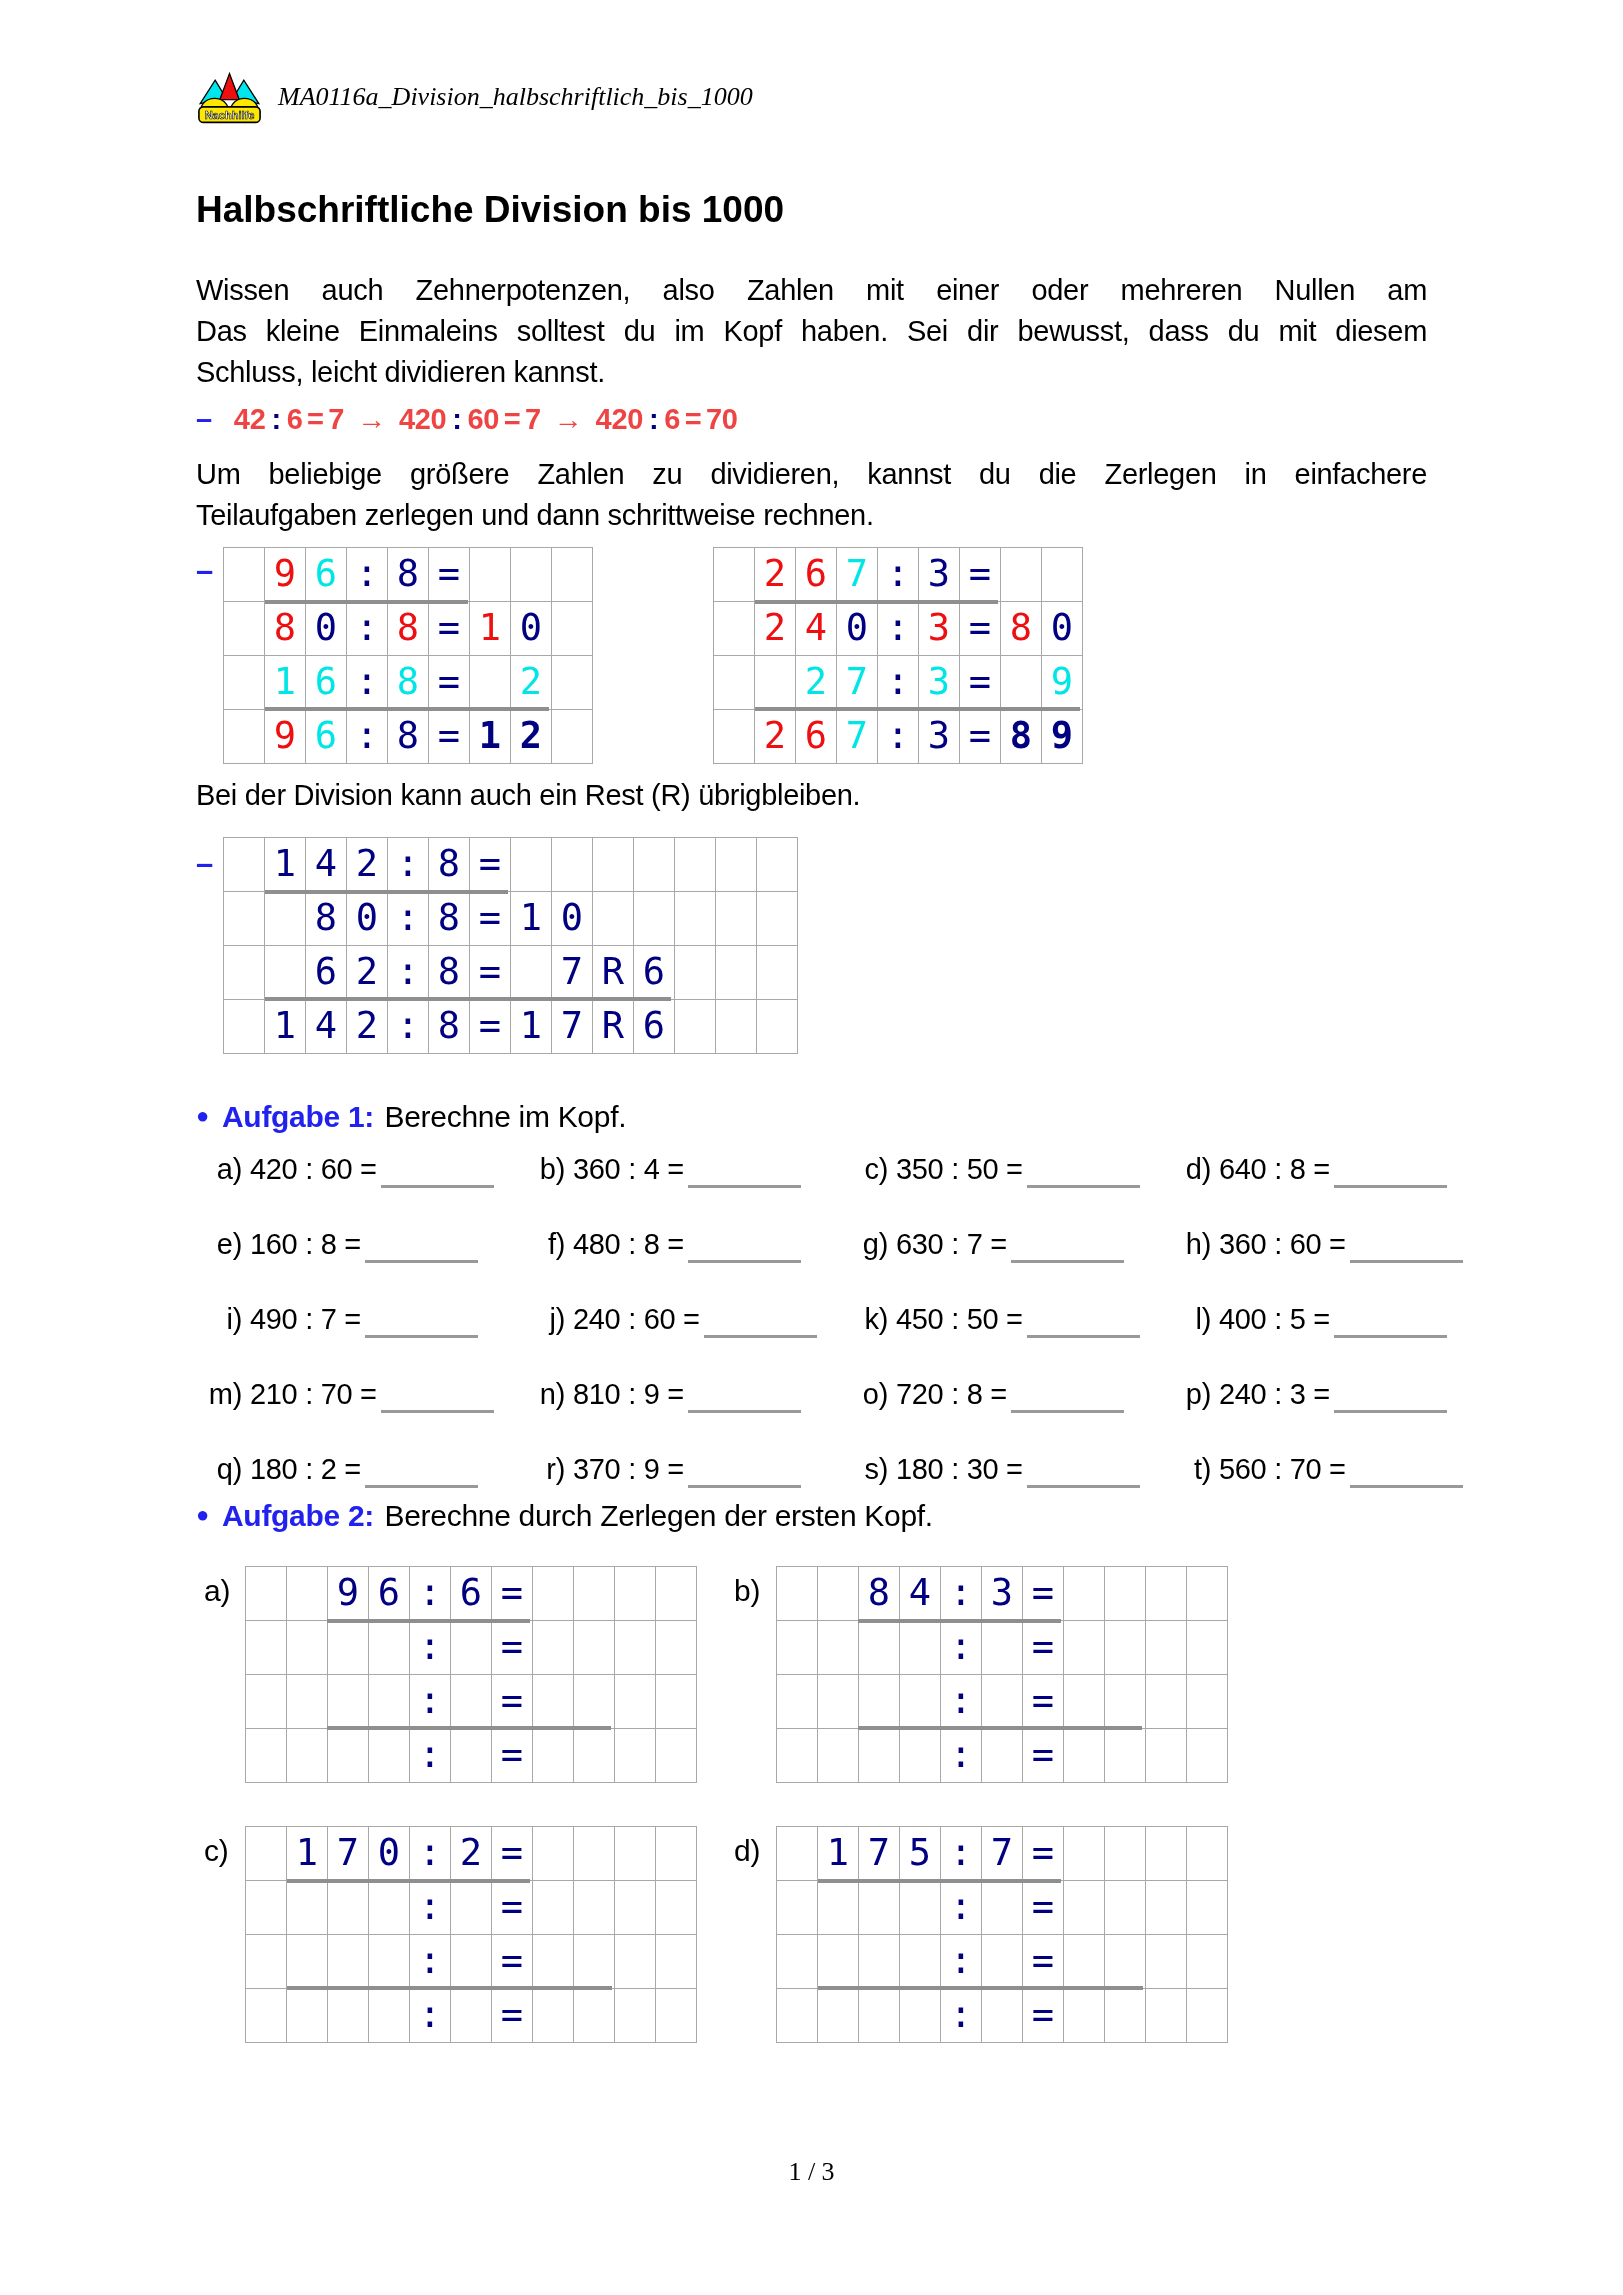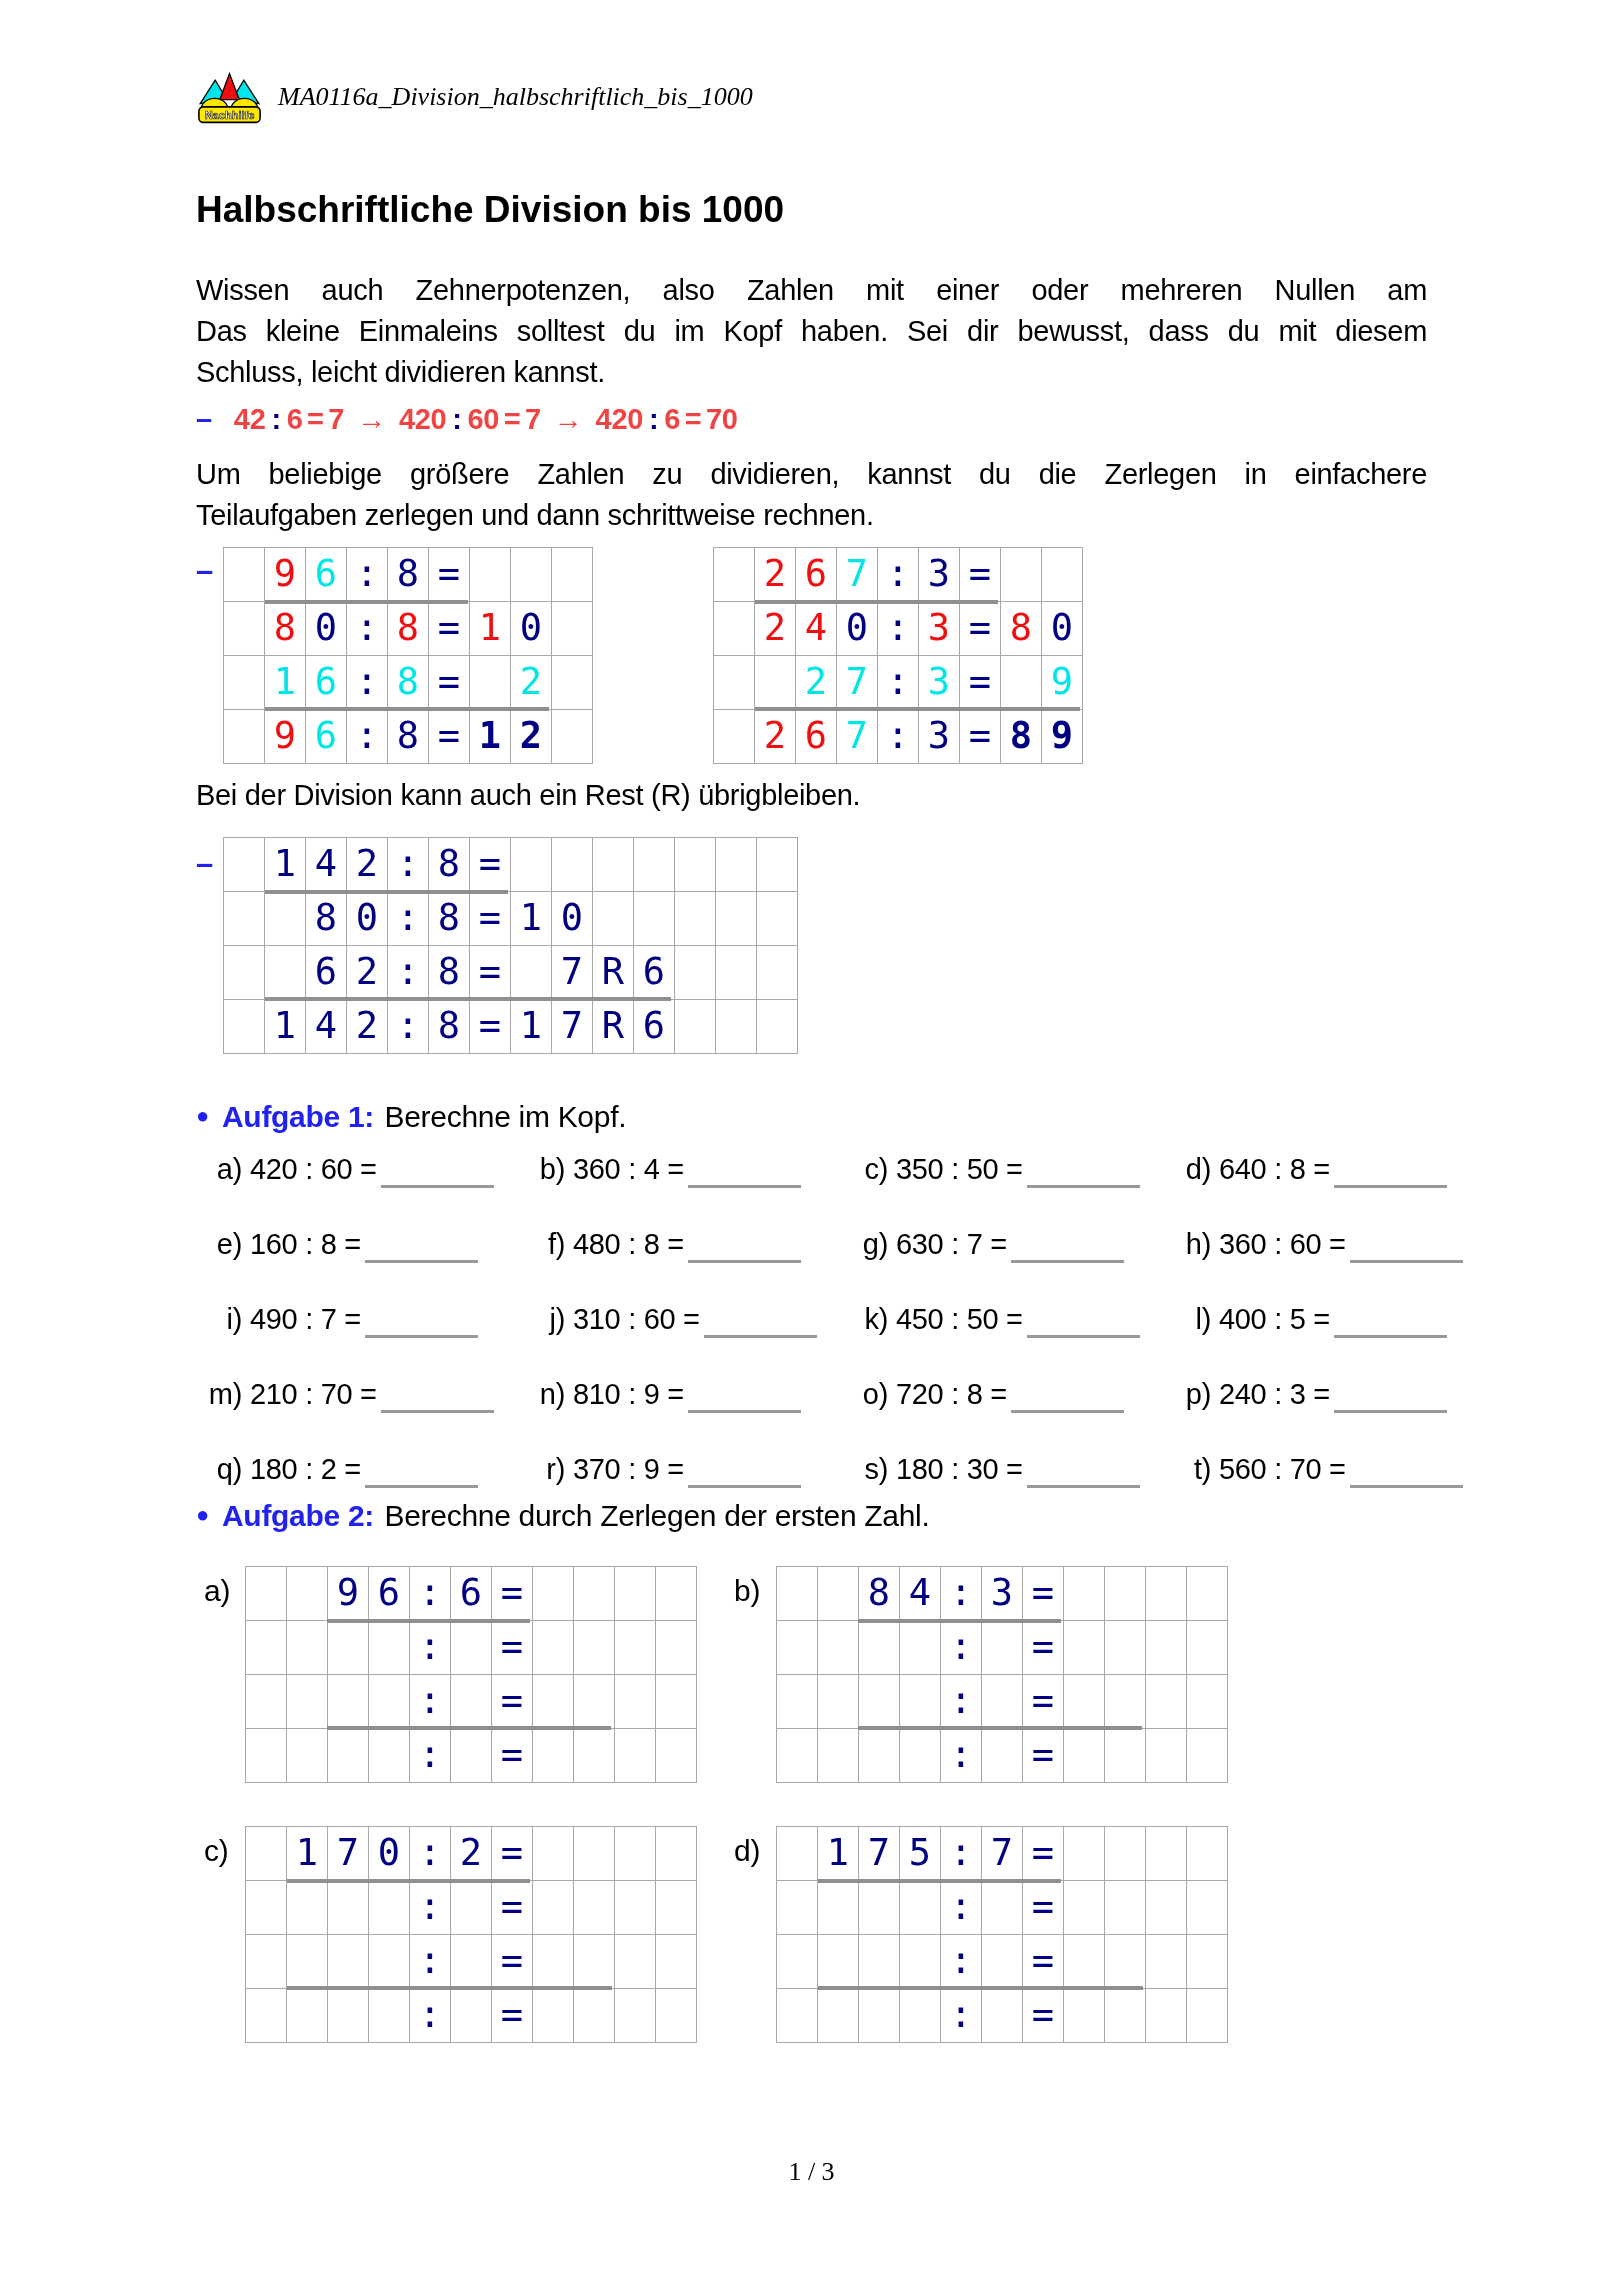--- a/index.html
+++ b/index.html
@@ -252,35 +252,35 @@
   <div id="a1list">
       <div class="a1-item"><span class="a1-key">a)</span><span class="a1-expr">420 : 60 =</span><span class="a1-blank"></span></div>
       <div class="a1-item"><span class="a1-key">b)</span><span class="a1-expr">360 : 4 =</span><span class="a1-blank"></span></div>
       <div class="a1-item"><span class="a1-key">c)</span><span class="a1-expr">350 : 50 =</span><span class="a1-blank"></span></div>
       <div class="a1-item"><span class="a1-key">d)</span><span class="a1-expr">640 : 8 =</span><span class="a1-blank"></span></div>
       <div class="a1-item"><span class="a1-key">e)</span><span class="a1-expr">160 : 8 =</span><span class="a1-blank"></span></div>
       <div class="a1-item"><span class="a1-key">f)</span><span class="a1-expr">480 : 8 =</span><span class="a1-blank"></span></div>
       <div class="a1-item"><span class="a1-key">g)</span><span class="a1-expr">630 : 7 =</span><span class="a1-blank"></span></div>
       <div class="a1-item"><span class="a1-key">h)</span><span class="a1-expr">360 : 60 =</span><span class="a1-blank"></span></div>
       <div class="a1-item"><span class="a1-key">i)</span><span class="a1-expr">490 : 7 =</span><span class="a1-blank"></span></div>
-      <div class="a1-item"><span class="a1-key">j)</span><span class="a1-expr">310 : 60 =</span><span class="a1-blank"></span></div>
+      <div class="a1-item"><span class="a1-key">j)</span><span class="a1-expr">240 : 60 =</span><span class="a1-blank"></span></div>
       <div class="a1-item"><span class="a1-key">k)</span><span class="a1-expr">450 : 50 =</span><span class="a1-blank"></span></div>
       <div class="a1-item"><span class="a1-key">l)</span><span class="a1-expr">400 : 5 =</span><span class="a1-blank"></span></div>
       <div class="a1-item"><span class="a1-key">m)</span><span class="a1-expr">210 : 70 =</span><span class="a1-blank"></span></div>
       <div class="a1-item"><span class="a1-key">n)</span><span class="a1-expr">810 : 9 =</span><span class="a1-blank"></span></div>
       <div class="a1-item"><span class="a1-key">o)</span><span class="a1-expr">720 : 8 =</span><span class="a1-blank"></span></div>
       <div class="a1-item"><span class="a1-key">p)</span><span class="a1-expr">240 : 3 =</span><span class="a1-blank"></span></div>
       <div class="a1-item"><span class="a1-key">q)</span><span class="a1-expr">180 : 2 =</span><span class="a1-blank"></span></div>
       <div class="a1-item"><span class="a1-key">r)</span><span class="a1-expr">370 : 9 =</span><span class="a1-blank"></span></div>
       <div class="a1-item"><span class="a1-key">s)</span><span class="a1-expr">180 : 30 =</span><span class="a1-blank"></span></div>
       <div class="a1-item"><span class="a1-key">t)</span><span class="a1-expr">560 : 70 =</span><span class="a1-blank"></span></div>
     </div>
 
   <div class="heading" id="heading2">
-    <span class="bullet">●</span><span class="h-label">Aufgabe 2:</span><span class="h-text">Berechne durch Zerlegen der ersten Zahl.</span>
+    <span class="bullet">●</span><span class="h-label">Aufgabe 2:</span><span class="h-text">Berechne durch Zerlegen der ersten Kopf.</span>
   </div>
   <span class="a2-label" id="label-a">a)</span>
   <div class="grid" id="grid-a" style="grid-template-columns: repeat(11, 41px);">
       <div class="cell"></div>
       <div class="cell"></div>
       <div class="cell">9</div>
       <div class="cell">6</div>
       <div class="cell">:</div>
       <div class="cell">6</div>
       <div class="cell">=</div>

